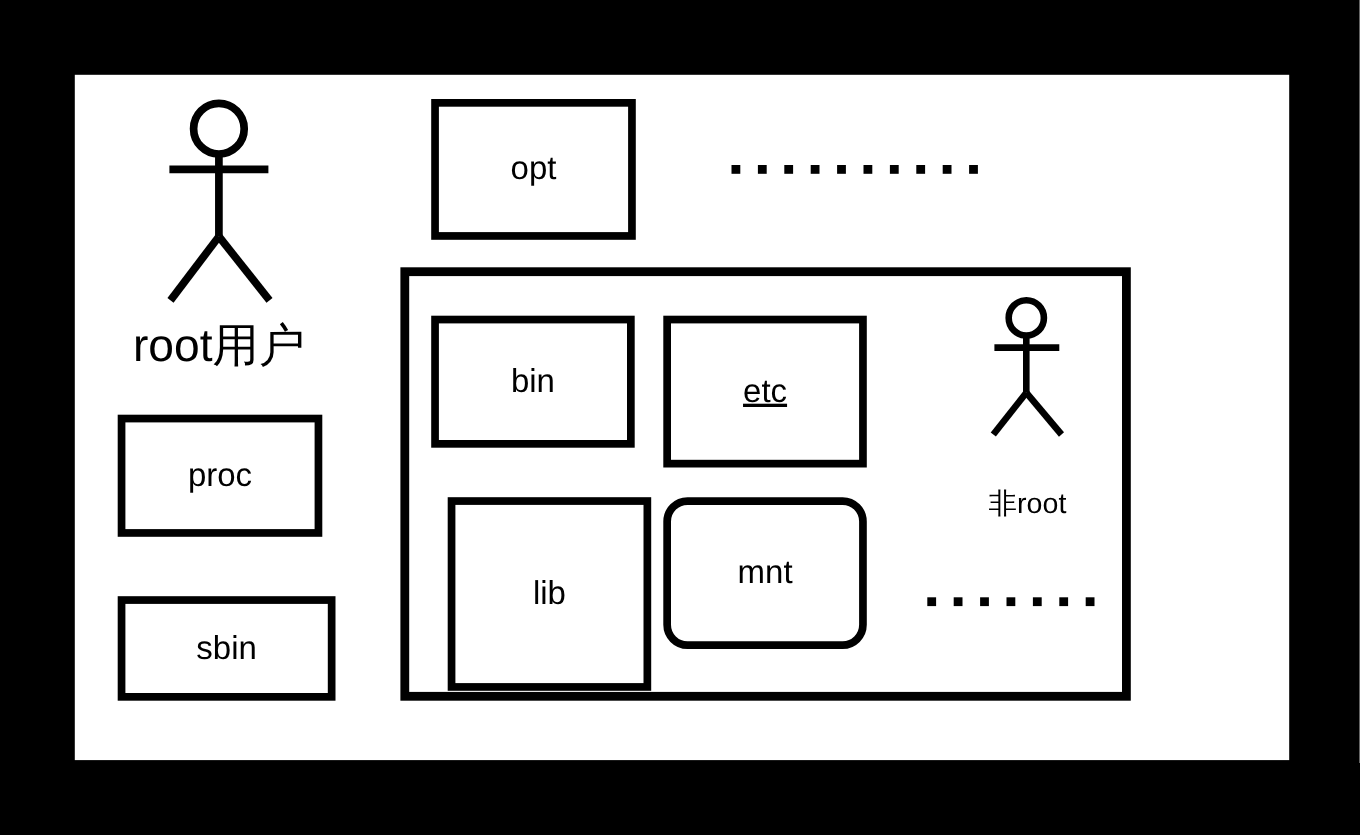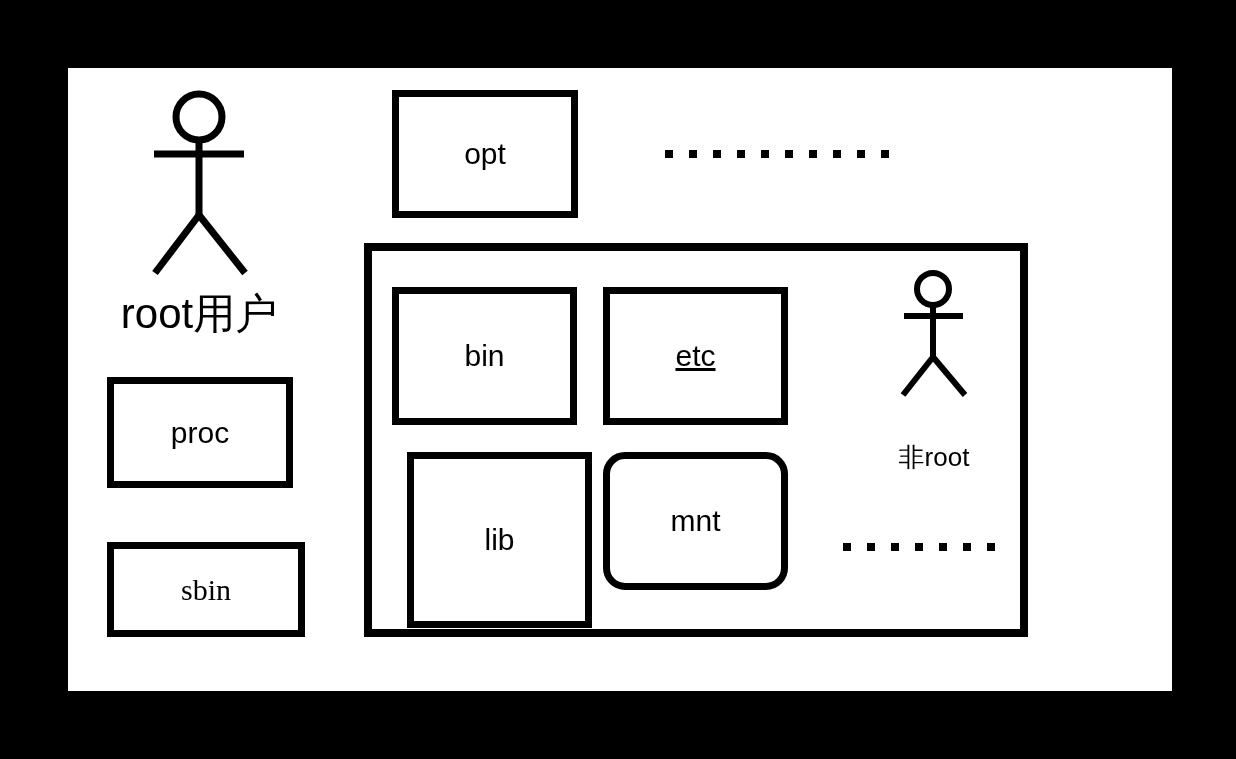--- a/index.html
+++ b/index.html
@@ -98,27 +98,27 @@
         <span class="dot"></span>
         <span class="dot"></span>
         <span class="dot"></span>
         <span class="dot"></span>
       </div>
 
     <div class="dir-box" style="left:39px; top:309px; width:186px; height:111px;">
       <span class="dir-label">proc</span>
     </div>
 
-    <div class="dir-box" style="left:39px; top:474px; width:198px; height:95px;font-family:Liberation Serif, serif;">
+    <div class="dir-box" style="left:39px; top:474px; width:198px; height:95px;">
       <span class="dir-label">sbin</span>
     </div>
 
     <div class="container-box">
 
-      <div class="dir-box" style="left:20px; top:36px; width:185px; height:138px;">
+      <div class="dir-box" style="left:20px; top:36px; width:185px; height:120px;">
         <span class="dir-label">bin</span>
       </div>
 
       <div class="dir-box" style="left:231px; top:36px; width:185px; height:138px;text-decoration:underline;">
         <span class="dir-label">etc</span>
       </div>
 
       <div class="dir-box" style="left:35px; top:201px; width:185px; height:176px;">
         <span class="dir-label">lib</span>
       </div>

